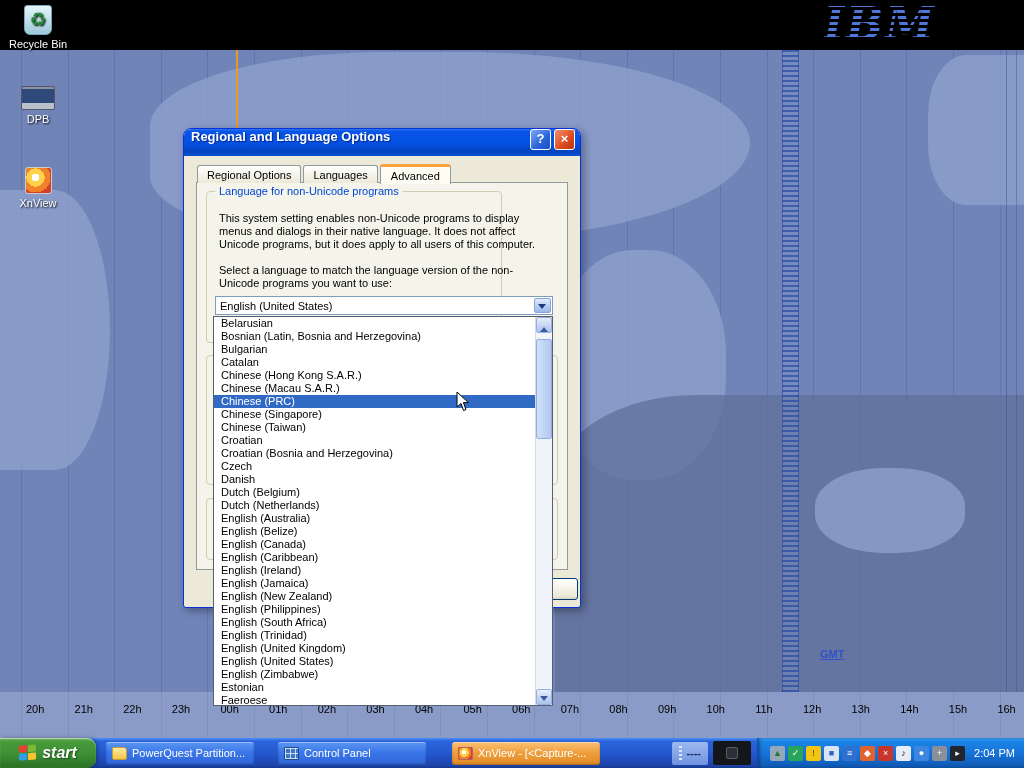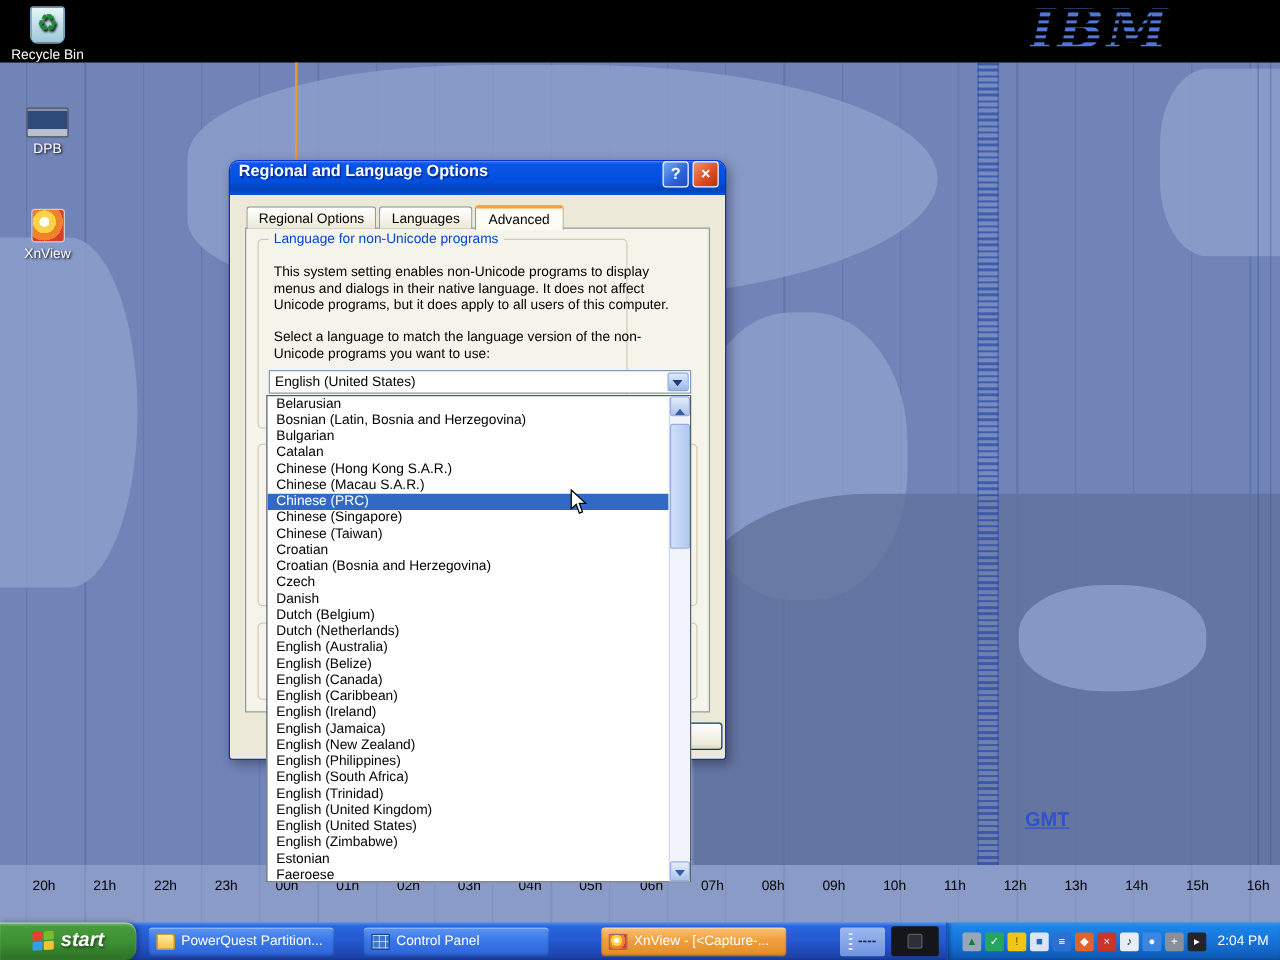--- a/index.html
+++ b/index.html
@@ -19,21 +19,21 @@
   .wp-bottom { position:absolute; left:0; top:692px; width:1024px; height:46px; background:rgba(186,197,227,.35); z-index:1; }
   .wp-lines { position:absolute; left:0; top:50px; width:1024px; height:688px; z-index:1;
               background:repeating-linear-gradient(90deg, rgba(30,50,110,.18) 0 1px, transparent 1px 46.6px);
               background-position-x:21px; }
   .hatch { position:absolute; left:782px; top:50px; width:17px; height:642px; z-index:1;
            background:repeating-linear-gradient(180deg, rgba(47,80,170,.75) 0 2px, rgba(140,160,210,.25) 2px 5px);
            border-left:1px solid rgba(40,70,160,.6); border-right:1px solid rgba(40,70,160,.6); }
   .vline1 { position:absolute; left:1006px; top:50px; width:1px; height:642px; background:rgba(40,70,160,.4); z-index:1; }
   .vline2 { position:absolute; left:1016px; top:50px; width:1px; height:642px; background:rgba(40,70,160,.35); z-index:1; }
   .orange-marker { position:absolute; left:236px; top:50px; width:2px; height:80px; background:#e79a28; z-index:3; }
-  .gmt { position:absolute; left:820px; top:648px; color:#3052c8; font-weight:bold; font-size:16px; z-index:2; text-decoration:underline; }
+  .gmt { position:absolute; left:820px; top:648px; color:#3052c8; font-weight:bold; font-size:11px; z-index:2; text-decoration:underline; }
   .hours { position:absolute; left:26px; right:8px; top:703px; display:flex; justify-content:space-between;
            color:#000000; font-size:11px; z-index:2; }
 
   
   .dicon { position:absolute; width:72px; text-align:center; color:#fff; font-size:11px;
            text-shadow:1px 1px 2px #000; z-index:4; }
   .dicon .art { margin:0 auto 3px; }
   .art-recycle { width:28px; height:30px; background:linear-gradient(180deg,#e6f6fa,#9fc8da);
                  border:1px solid #7aa7bd; border-radius:3px 3px 6px 6px; color:#1f8a38;
                  font-size:19px; line-height:28px; }
@@ -95,35 +95,35 @@
   .dl-arrow.up::after { content:""; position:absolute; left:3px; top:5px; border:4px solid transparent;
                         border-bottom:5px solid #3a5aa0; }
   .dl-arrow.down::after { content:""; position:absolute; left:3px; top:6px; border:4px solid transparent;
                           border-top:5px solid #3a5aa0; }
   .dl-thumb { position:absolute; left:0; top:22px; width:16px; height:100px; border:1px solid #93aede;
               border-radius:2px; background:linear-gradient(90deg,#cfe0f8,#b2c8f0); }
 
   
   .taskbar { position:absolute; left:0; bottom:0; width:1024px; height:30px; z-index:40; display:flex; align-items:center;
              background:linear-gradient(180deg,#4f91f5 0%,#2a65dd 10%,#2458cf 50%,#1c43a8 92%,#15378c 100%); }
-  .start-btn { flex:none; width:109px; height:30px; border-radius:0 9px 9px 0; display:flex; align-items:center;
+  .start-btn { flex:none; width:96px; height:30px; border-radius:0 9px 9px 0; display:flex; align-items:center;
                justify-content:center; gap:5px; color:#fff; font-style:italic; font-weight:bold; font-size:16px;
                text-shadow:1px 1px 2px #1d4c18;
                background:linear-gradient(180deg,#74b364 0%,#479b3b 12%,#3d8f34 55%,#2e7527 90%);
                box-shadow:inset 0 1px 1px rgba(255,255,255,.5), 2px 0 4px rgba(0,0,0,.3); }
   .flag { width:18px; height:16px; display:grid; grid-template-columns:8px 8px; grid-template-rows:7px 7px; gap:1px;
           transform:skewY(-4deg); }
   .flag i { border-radius:1px; }
   .flag i:nth-child(1){background:#ea3e30;} .flag i:nth-child(2){background:#7cba33;}
   .flag i:nth-child(3){background:#339ee8;} .flag i:nth-child(4){background:#fcc32e;}
   .tasklist { display:flex; gap:24px; margin-left:10px; }
   .task { width:148px; height:23px; border-radius:3px; color:#fff; font-size:11px; display:flex; align-items:center;
           padding:0 6px; gap:5px; background:linear-gradient(180deg,#5d96f2,#3a77e8 45%,#2e63d6);
           box-shadow:inset 0 1px 0 rgba(255,255,255,.4), inset 0 -1px 2px rgba(0,0,30,.3); }
-  .task.flash { background:linear-gradient(180deg,#fbc173,#f09f3e 45%,#e08c25); margin-left:18px; }
+  .task.flash { background:linear-gradient(180deg,#fbc173,#f09f3e 45%,#e08c25); margin-left:2px; }
   .task .tlabel { white-space:nowrap; overflow:hidden; text-overflow:ellipsis; }
   .ticon { width:15px; height:13px; flex:none; border-radius:1px; }
   .ticon.folder { background:linear-gradient(#ffe9a0,#f5c64a); border:1px solid #c89c2e; border-radius:1px 3px 2px 2px; }
   .ticon.cpanel { background:#3e77c8; border:1px solid #1d4a8c;
                   background-image:linear-gradient(90deg, rgba(255,255,255,.7) 1px, transparent 1px),
                                    linear-gradient(rgba(255,255,255,.7) 1px, transparent 1px);
                   background-size:5px 5px; }
   .ticon.xnv { background:radial-gradient(circle at 40% 40%, #fff 0 20%, #ffd24a 20% 45%, #f2822a 45% 70%, #d43f2a 70% 100%);
                border:1px solid #a66; }
   .tb-spacer { flex:1; }

